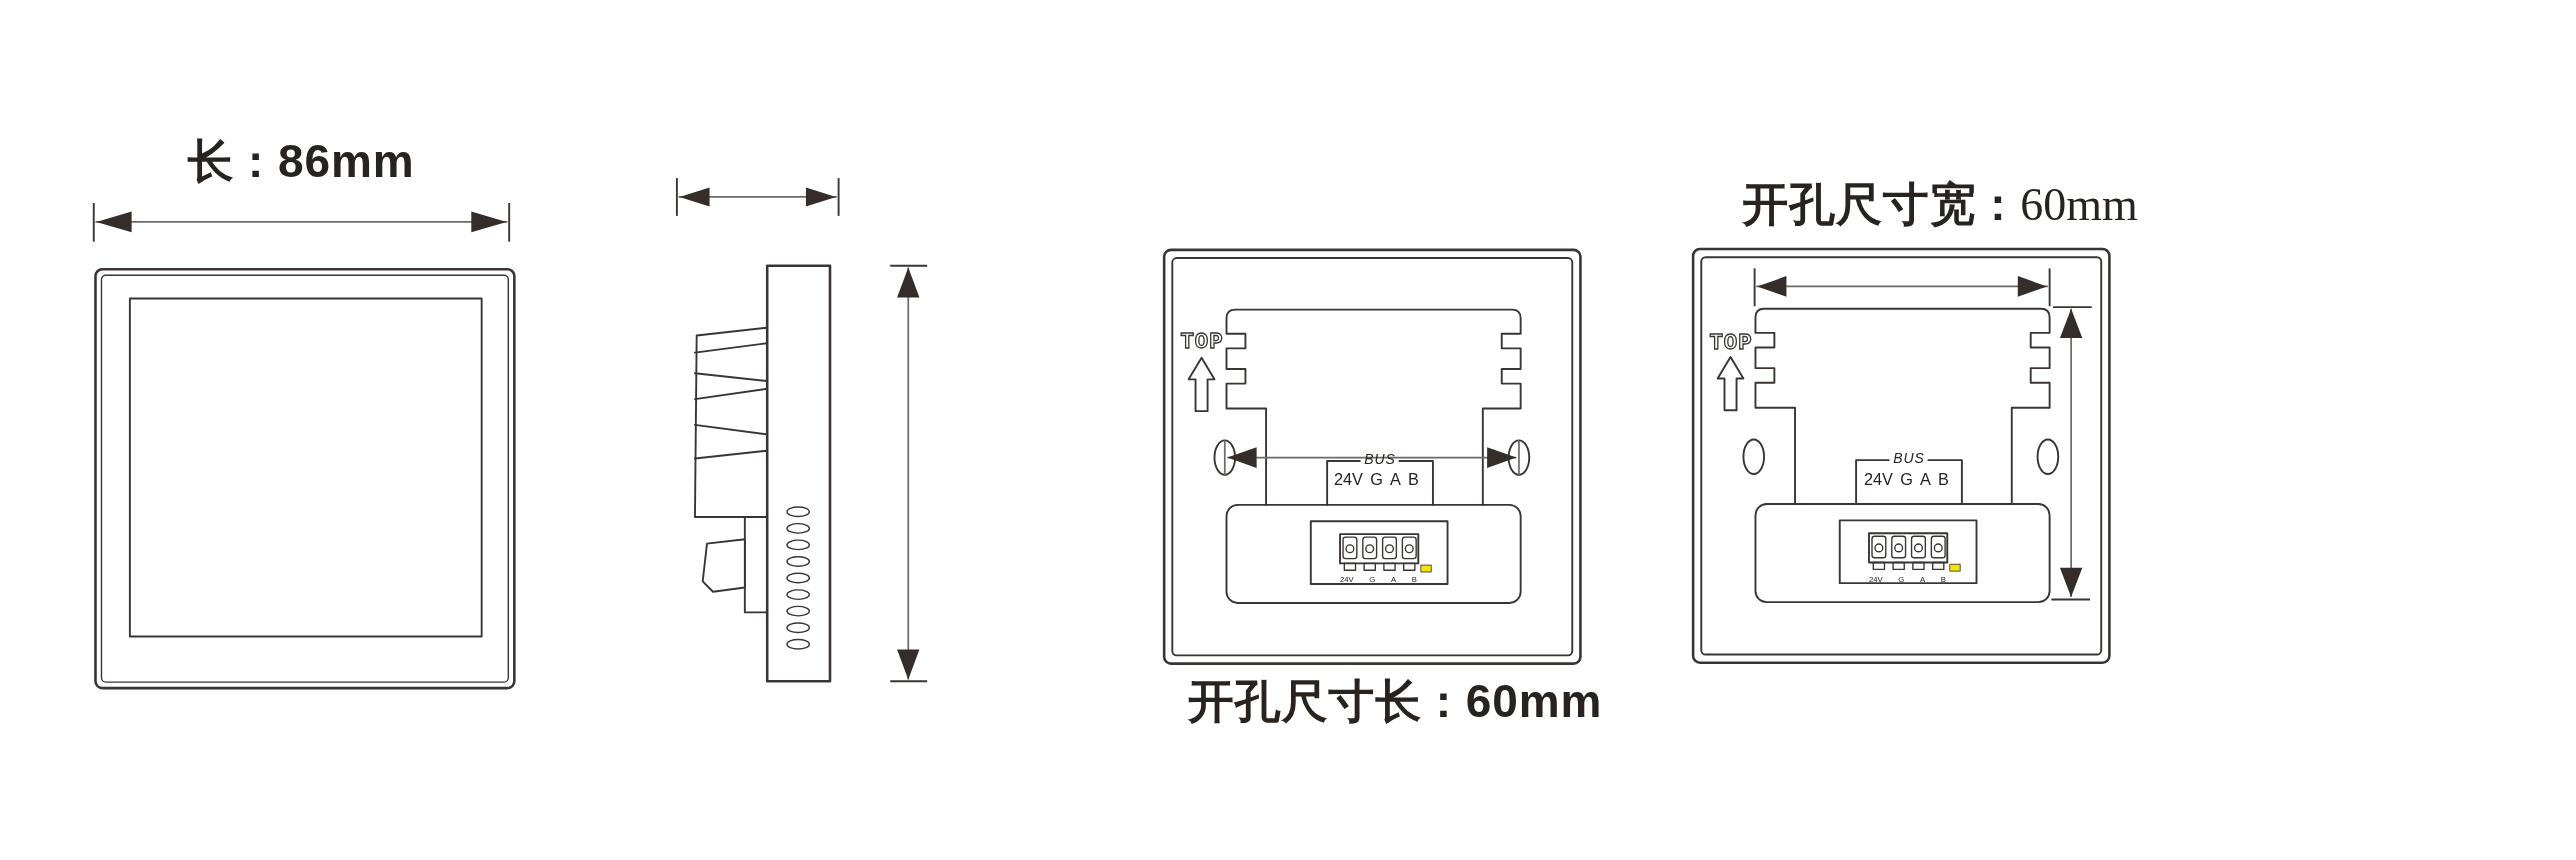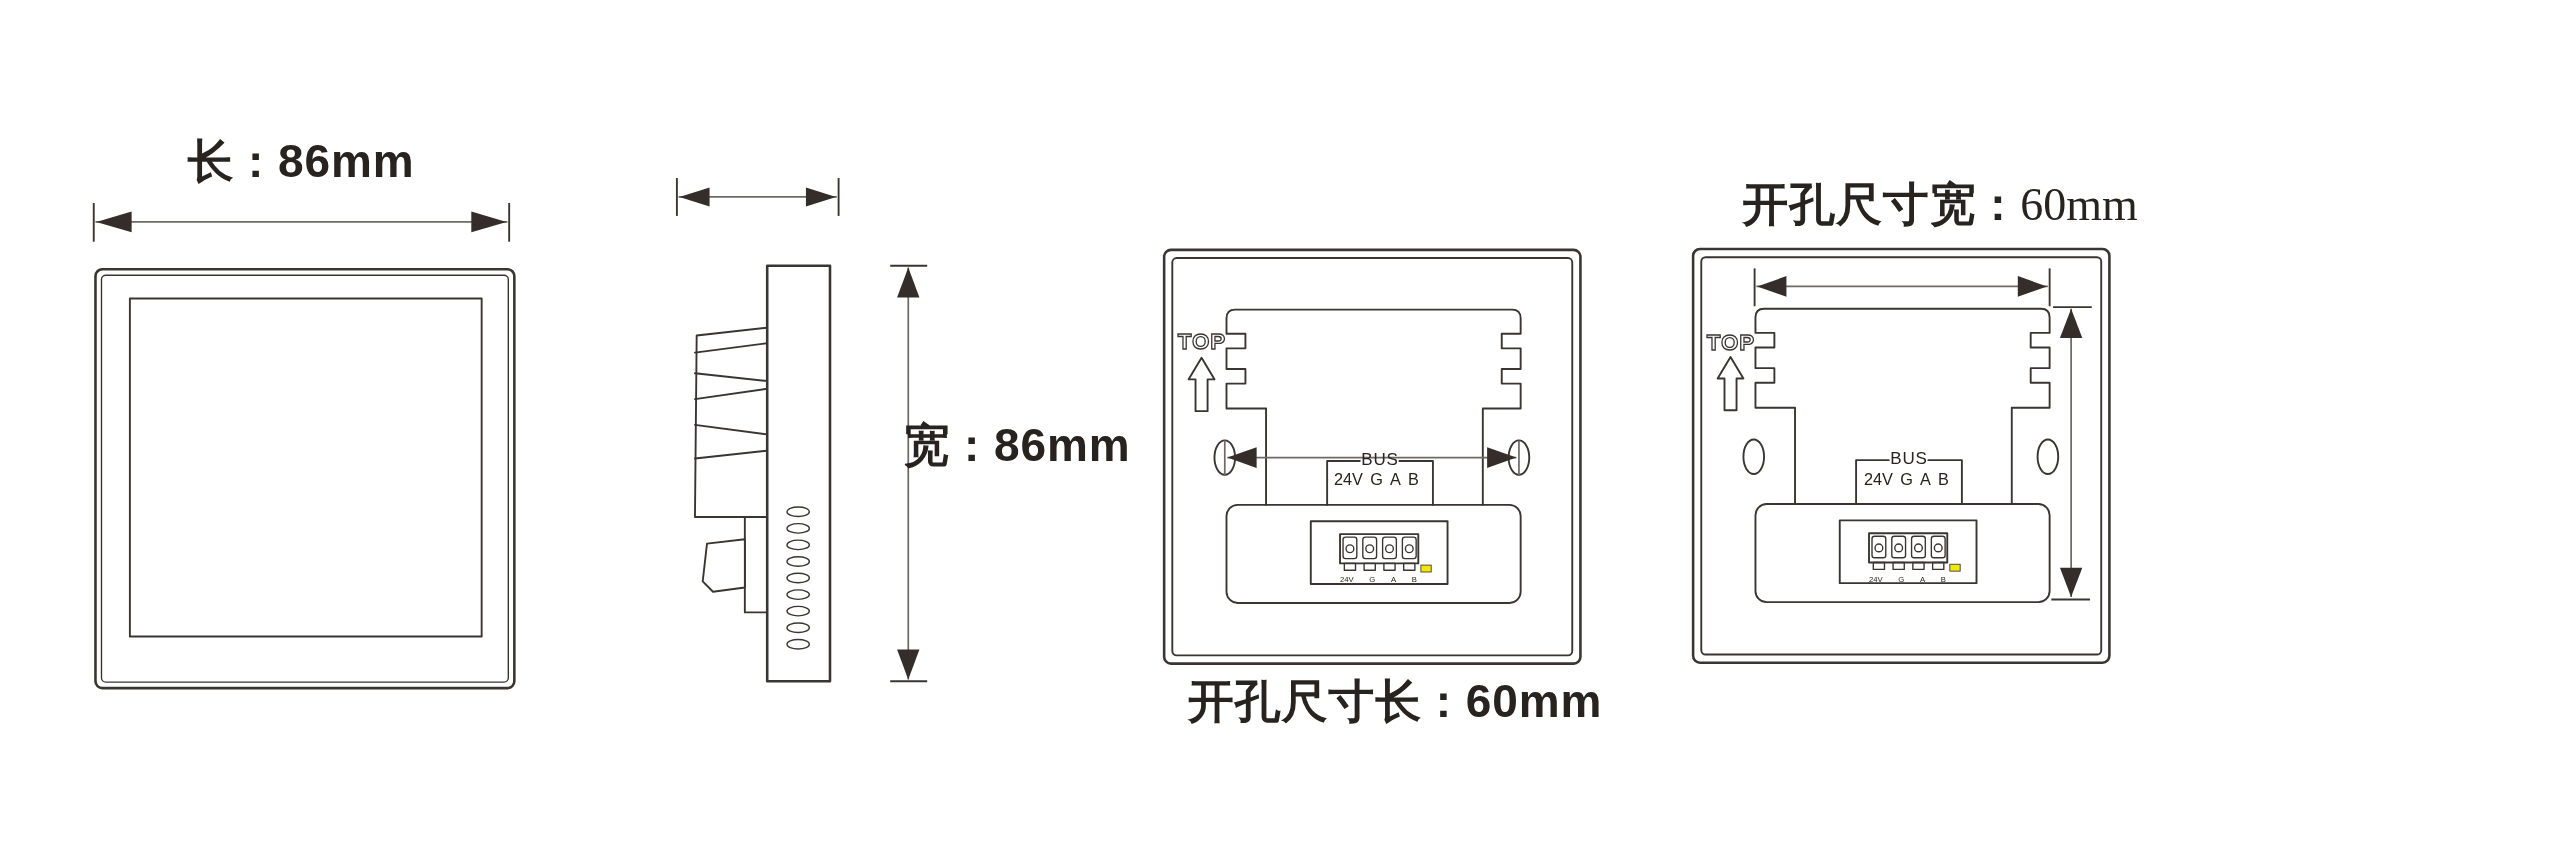--- a/index.html
+++ b/index.html
@@ -15,24 +15,24 @@
   .s3{stroke-width:3px}.s2{stroke-width:2.2px}.s1{stroke-width:1.6px}
   .dim{stroke:var(--dim);stroke-width:2px;fill:none}
   .tick{stroke:var(--line);stroke-width:2.2px}
   .arr{fill:var(--arrow);stroke:none}
   .hollow{fill:#ffffff;stroke:var(--line);stroke-width:2.2px;stroke-linejoin:round}
   .ledRect{fill:var(--led);stroke:var(--line);stroke-width:1px}
   
   .lbl{position:absolute;transform:translate(-50%,-50%);white-space:nowrap;line-height:1;}
   .big{font-size:46px;font-weight:bold;letter-spacing:0.9px;color:var(--text);}
   .serifVal{font-family:"Liberation Serif", serif;font-weight:normal;font-size:46px;letter-spacing:0;}
-  .topLbl{font-size:22.4px;font-weight:bold;letter-spacing:0.9px;color:#fff;
+  .topLbl{font-size:22.4px;font-weight:bold;letter-spacing:0.9px;color:#fff;font-family:Liberation Mono, monospace;
           -webkit-text-stroke:1.3px var(--line);}
   @supports not (-webkit-text-stroke:1px black){ .topLbl{color:var(--line);} }
-  .busLbl{font-size:17px;color:var(--text);letter-spacing:0.9px;}
+  .busLbl{font-size:14px;color:var(--text);letter-spacing:0.9px;font-style:italic;}
   .pinsRow{position:absolute;display:flex;justify-content:space-between;font-size:16.3px;color:var(--text);}
   .tinyRow{position:absolute;display:flex;justify-content:space-between;font-size:7.7px;color:var(--text);letter-spacing:0;}
 </style>
 </head>
 <body>
 
 <div class="canvas">
 
   <svg width="2576" height="861" viewBox="0 0 2995 1001">
     <defs>
@@ -143,21 +143,20 @@
       <line class="tick" x1="2385" y1="697" x2="2430" y2="697"></line>
       <line class="dim" x1="2408" y1="359" x2="2408" y2="694"></line>
       <polygon class="arr" points="2408,359 2395,393 2421,393"></polygon>
       <polygon class="arr" points="2408,694 2395,660 2421,660"></polygon>
     </g>
   </svg>
 
   <div class="lbl big" style="left:301px;top:161px">长 : 86mm</div>
 
 
-  <div class="lbl big" style="left:1017px;top:445px">宽 : 86mm</div>
 
   <div class="lbl big" style="left:1395px;top:701px">开孔尺寸长 : 60mm</div>
 
   <div class="lbl big" style="left:1940px;top:204px">
     <span>开孔尺寸宽 : </span><span class="serifVal">60mm</span>
   </div>
 
 
   <div class="lbl topLbl" style="left:1202px;top:342px">TOP</div>
   <div class="lbl topLbl" style="left:1731px;top:343px">TOP</div>

